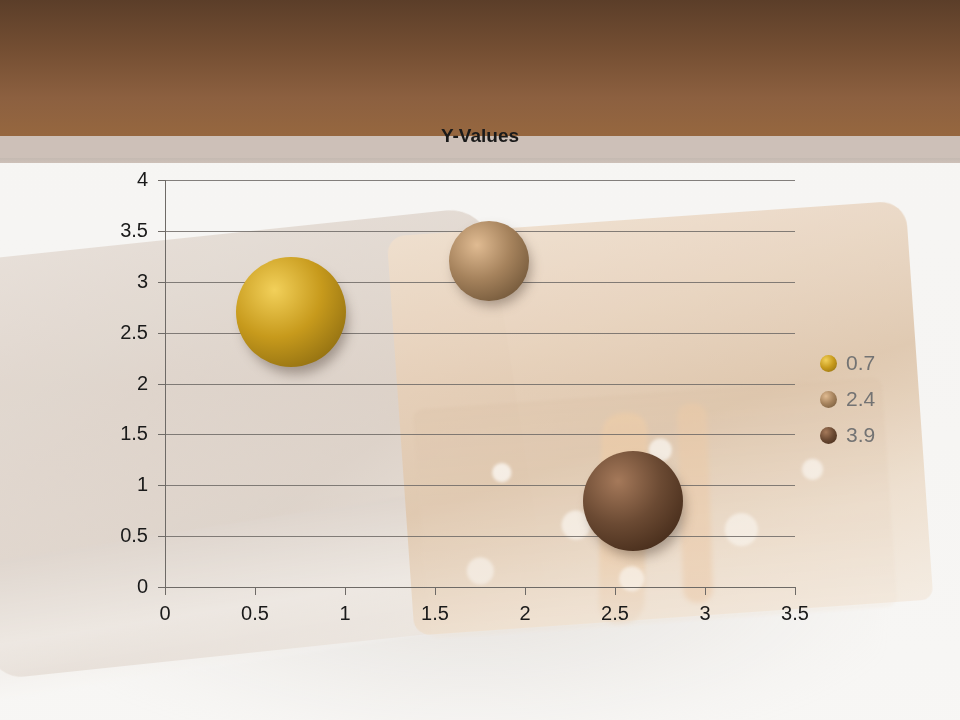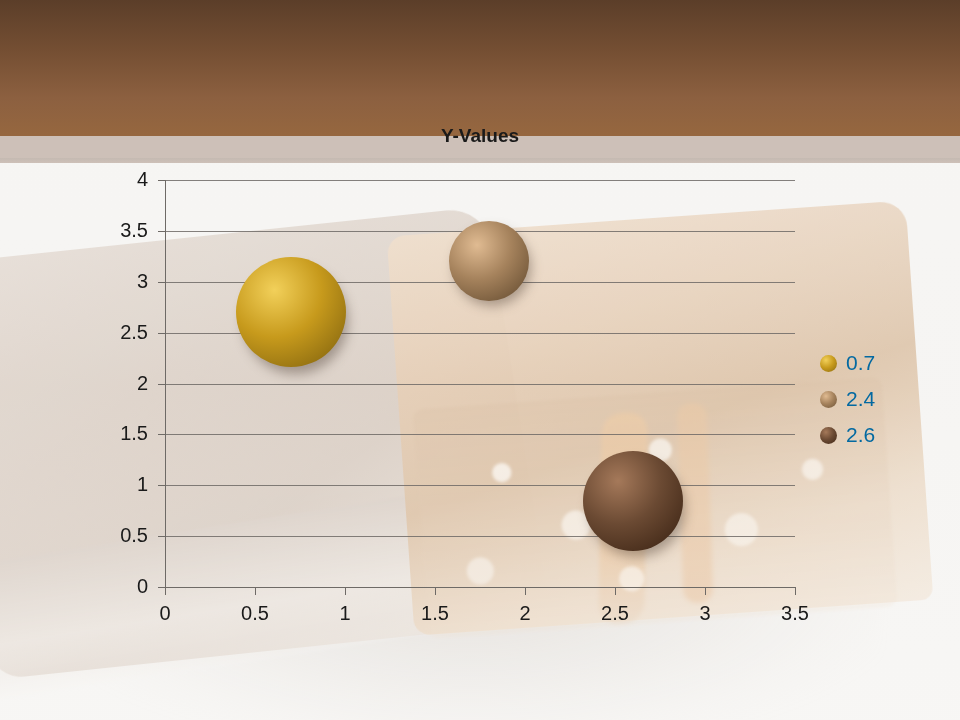--- a/index.html
+++ b/index.html
@@ -162,21 +162,21 @@
   }
 
   
   #legend{ position:absolute; left:820px; top:345px; z-index:8; }
   .legend-row{
     display:flex; align-items:center; height:36px;
   }
   .legend-marker{
     width:17px; height:17px; border-radius:50%; margin-right:9px; flex:0 0 auto;
   }
-  .legend-label{ font-size:21px; color:#0369a1; line-height:24px; }
+  .legend-label{ font-size:21px; color:#737373; line-height:24px; }
 </style>
 </head>
 <body>
 
 <div id="bg-photo">
   <div class="choc table-shadow"></div>
   <div class="choc slab-back"></div>
   <div class="choc slab-back-edge"></div>
   <div class="choc slab-front"></div>
   <div class="choc caramel-streak"></div>
@@ -260,15 +260,15 @@
     <div class="legend-row">
       <div class="legend-marker" style="background: radial-gradient(circle at 35% 30%, rgb(242, 208, 90) 0%, rgb(199, 154, 28) 48%, rgb(138, 106, 16) 100%);"></div>
       <span class="legend-label">0.7</span>
     </div>
     <div class="legend-row">
       <div class="legend-marker" style="background: radial-gradient(circle at 35% 30%, rgb(224, 187, 146) 0%, rgb(165, 130, 92) 48%, rgb(109, 83, 54) 100%);"></div>
       <span class="legend-label">2.4</span>
     </div>
     <div class="legend-row">
       <div class="legend-marker" style="background: radial-gradient(circle at 35% 30%, rgb(165, 121, 90) 0%, rgb(107, 74, 51) 48%, rgb(65, 40, 23) 100%);"></div>
-      <span class="legend-label">2.6</span>
+      <span class="legend-label">3.9</span>
     </div>
   </div>
 
 </body></html>

